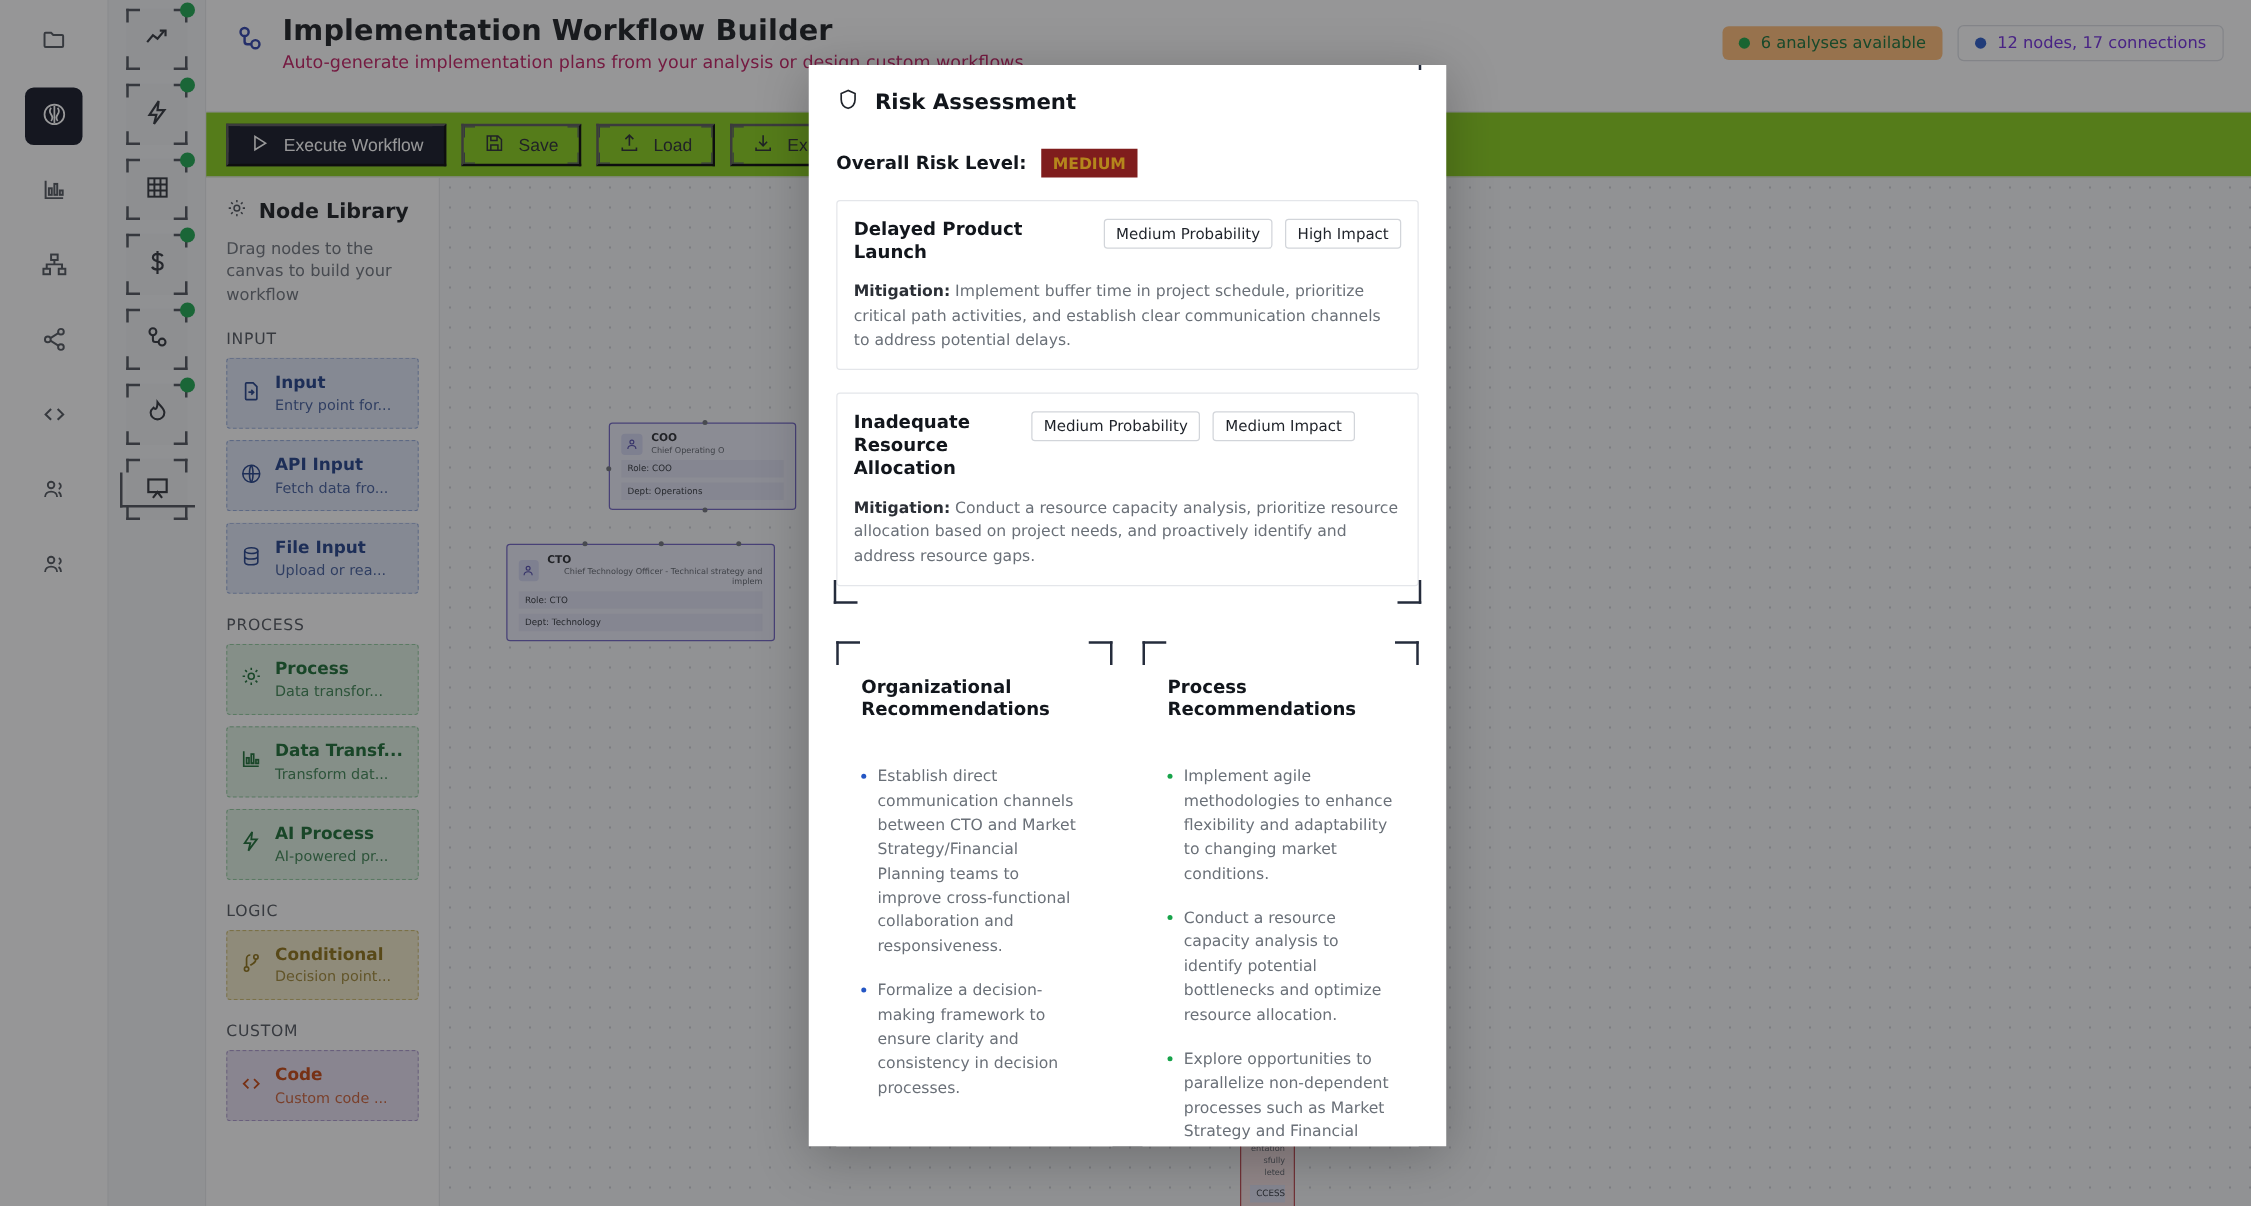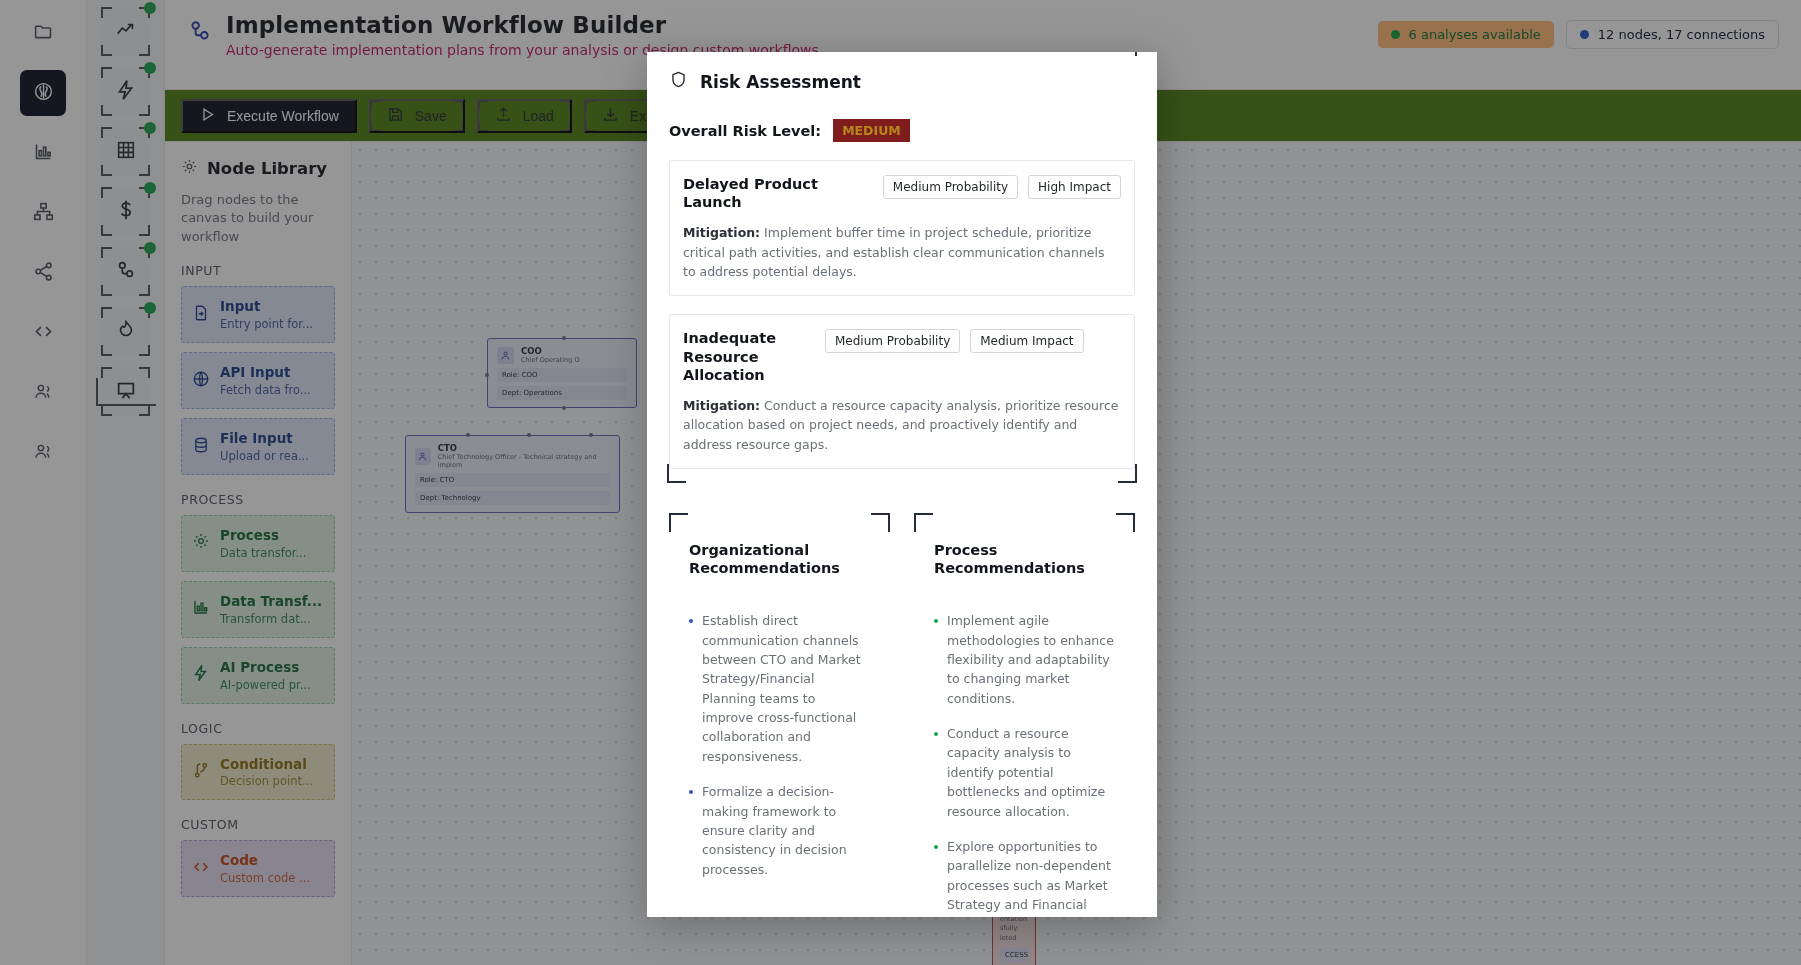--- a/index.html
+++ b/index.html
@@ -81,27 +81,27 @@
   .hdr-badges {
     position: absolute; right: 22px; top: 20px; display: flex; gap: 12px; align-items: center;
   }
   .badge {
     display: flex; align-items: center; gap: 9px;
     font-size: 13px; padding: 6px 13px; border-radius: 5px;
   }
   .badge .bdot { width: 9px; height: 9px; border-radius: 50%; }
   .badge.green { background: #fdba74; color: #136d34; }
   .badge.green .bdot { background: #15a03f; }
-  .badge.plain { background: #fbfbfc; border: 1px solid #d8dbe0; color: #0f172a; }
+  .badge.plain { background: #fbfbfc; border: 1px solid #d8dbe0; color: #6d28d9; }
   .badge.plain .bdot { background: #2456c4; }
 
   
   .toolbar {
     position: absolute; left: 165px; right: 0; top: 90px; height: 52px;
-    background: #4d7c0f; border-bottom: 1px solid #e3e5e8;
+    background: #84cc16; border-bottom: 1px solid #e3e5e8;
     display: flex; align-items: center; gap: 12px; padding-left: 16px;
   }
   .tb-btn {
     position: relative; display: flex; align-items: center; gap: 11px;
     height: 34px; padding: 0 16px; font-size: 14px; color: #22262c; background: transparent;
   }
   .tb-btn svg { width: 17px; height: 17px; }
   .tb-btn .bc { position: absolute; width: 9px; height: 9px; border: 1.6px solid #4a4f57; }
   .tb-btn .bc-tl { top:0; left:0; border-right:0; border-bottom:0; }
   .tb-btn .bc-tr { top:0; right:0; border-left:0; border-bottom:0; }
@@ -140,21 +140,21 @@
     background-size: 16px 16px;
   }
   .flow-node {
     position: absolute; background: #e8e9f6; border: 1.4px solid #6b5fc0;
     border-radius: 3px; padding: 7px 9px;
   }
   .fn-head { display: flex; align-items: center; gap: 7px; }
   .fn-av { width: 17px; height: 17px; border-radius: 3px; background: #cfd2ee; display:flex; align-items:center; justify-content:center; }
   .fn-av svg { width: 11px; height: 11px; color: #4a44a8; }
   .fn-title { font-size: 8.5px; font-weight: 700; color: #23262c; }
-  .fn-sub { font-size: 6.5px; color: #5c626b; }
+  .fn-sub { font-size: 6.5px; color: #5c626b; text-align: right; }
   .fn-row { margin-top: 4px; background: #dcdef0; font-size: 7px; color: #2c3038; padding: 3px 5px; }
   .flow-node.danger { background: #f3dedf; border-color: #b8444a; }
   .flow-node.danger .fn-title { color: #8a2126; }
   .port { position:absolute; width:4px; height:4px; background:#6b6f78; border-radius:50%; }
 
   
   .modal {
     position: absolute; left: 647px; top: 52px; width: 510px; height: 865px;
     background: #ffffff; z-index: 60; overflow: hidden;
     box-shadow: 0 8px 40px rgba(0,0,0,.25);

